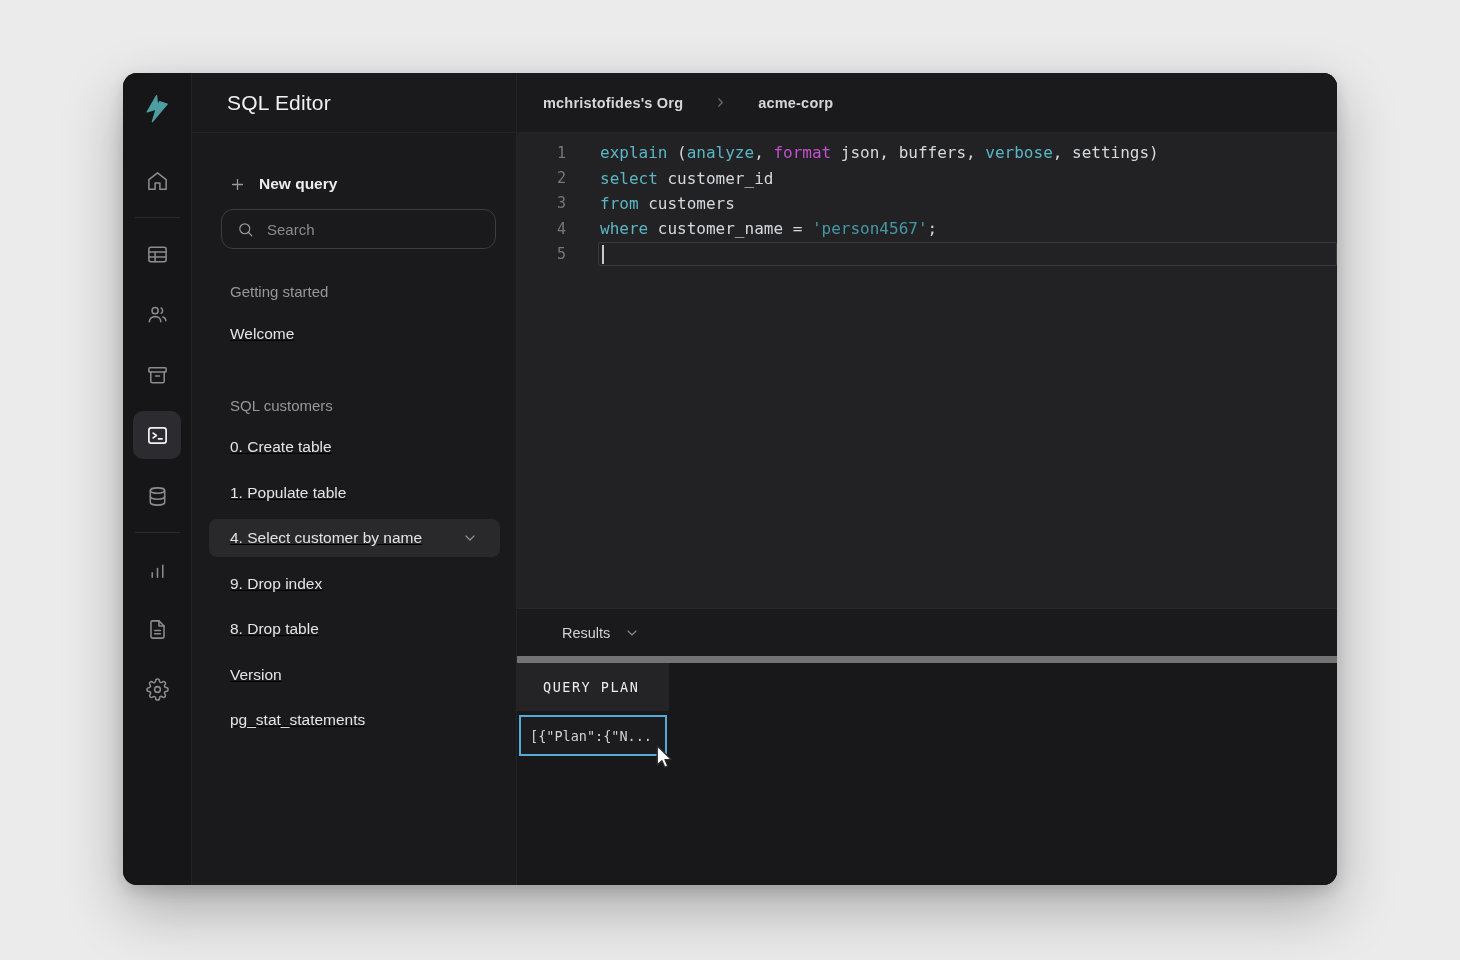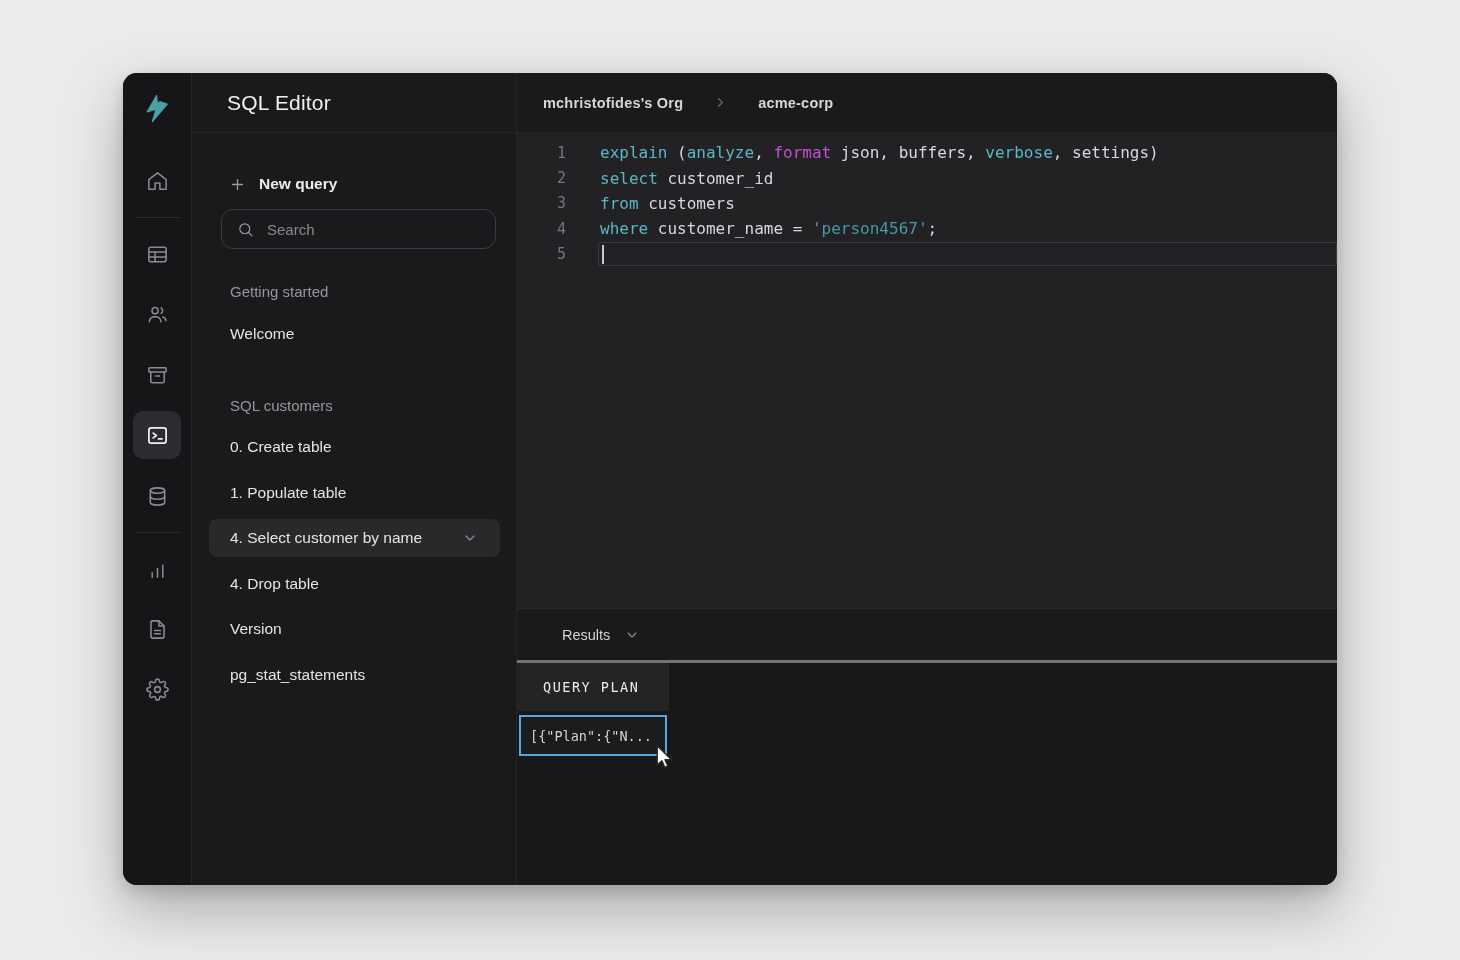--- a/index.html
+++ b/index.html
@@ -63,21 +63,21 @@
   }
   .search-box svg { width:17px; height:17px; stroke:#9a9a9e; fill:none; stroke-width:1.7; stroke-linecap:round; flex:0 0 auto; }
   .search-box input {
     background:transparent; border:none; outline:none; color:#e6e6e8;
     font-size:15px; font-family:"Liberation Sans", sans-serif; width:200px;
   }
   .search-box input::placeholder { color:#8a8a8e; }
 
   .section-header { margin:34px 0 0 38px; font-size:15px; color:#97979b; height:22px; }
   .section-header.snippets { margin-top:40px; }
-  .side-list { margin-top:6px; list-style:none; }
+  .side-list { margin-top:6px; list-style:none;text-decoration:underline; }
   .side-item {
     height:45.5px; display:flex; align-items:center; padding-left:38px;
     font-size:15.5px; color:#e4e4e6; cursor:pointer;
   }
   .side-item.selected {
     height:38px; margin:3.75px 16px 3.75px 17px; padding-left:21px; padding-right:22px;
     background:#29292c; border-radius:8px;
   }
   .side-item.selected .chev { margin-left:auto; color:#909094; display:flex; }
   .side-item .chev svg { width:16px; height:16px; stroke:currentColor; fill:none; stroke-width:1.8; stroke-linecap:round; stroke-linejoin:round; }
@@ -105,21 +105,21 @@
   .tk.str { color:var(--str, #4598a8); }
   .ed-line.current .code { position:relative; flex:1; height:100%; margin-right:0; }
   .current-box {
     position:absolute; left:-2px; right:0; top:0.5px; bottom:0.5px;
     border:1px solid #3a3a3e; border-radius:2px;
   }
   .caret { position:absolute; left:2px; top:3px; bottom:3px; width:1.5px; background:#c8c8cc; }
 
   .results-bar {
     height:55px; flex:0 0 55px; background:#1a1a1c;
-    border-top:1px solid #28282b; border-bottom:3px solid #737373;
+    border-top:1px solid #28282b; border-bottom:7px solid #737373;
     display:flex; align-items:center; padding-left:45px; gap:14px; cursor:pointer;
   }
   .results-label { font-size:14.5px; font-weight:500; color:#d2d2d4; }
   .results-bar .chev { color:#8a8a8e; display:flex; }
   .results-bar .chev svg { width:16px; height:16px; stroke:currentColor; fill:none; stroke-width:1.7; stroke-linecap:round; stroke-linejoin:round; }
 
   .results-table { flex:1; background:#18181a; position:relative; }
   .col-header {
     width:152px; height:48px; background:#242427;
     display:flex; align-items:center; padding-left:26px;
@@ -257,21 +257,24 @@
         </li>
         <li class="side-item selected">
           <span>4. Select customer by name</span>
           <span class="chev">
             <svg viewBox="0 0 24 24">
                 <polyline points="6 9 12 15 18 9"></polyline>
               </svg>
           </span>
         </li>
         <li class="side-item">
-          <span>4. Drop table</span>
+          <span>9. Drop index</span>
+        </li>
+        <li class="side-item">
+          <span>8. Drop table</span>
         </li>
         <li class="side-item">
           <span>Version</span>
         </li>
         <li class="side-item">
           <span>pg_stat_statements</span>
         </li>
       </ul>
     </aside>
 

